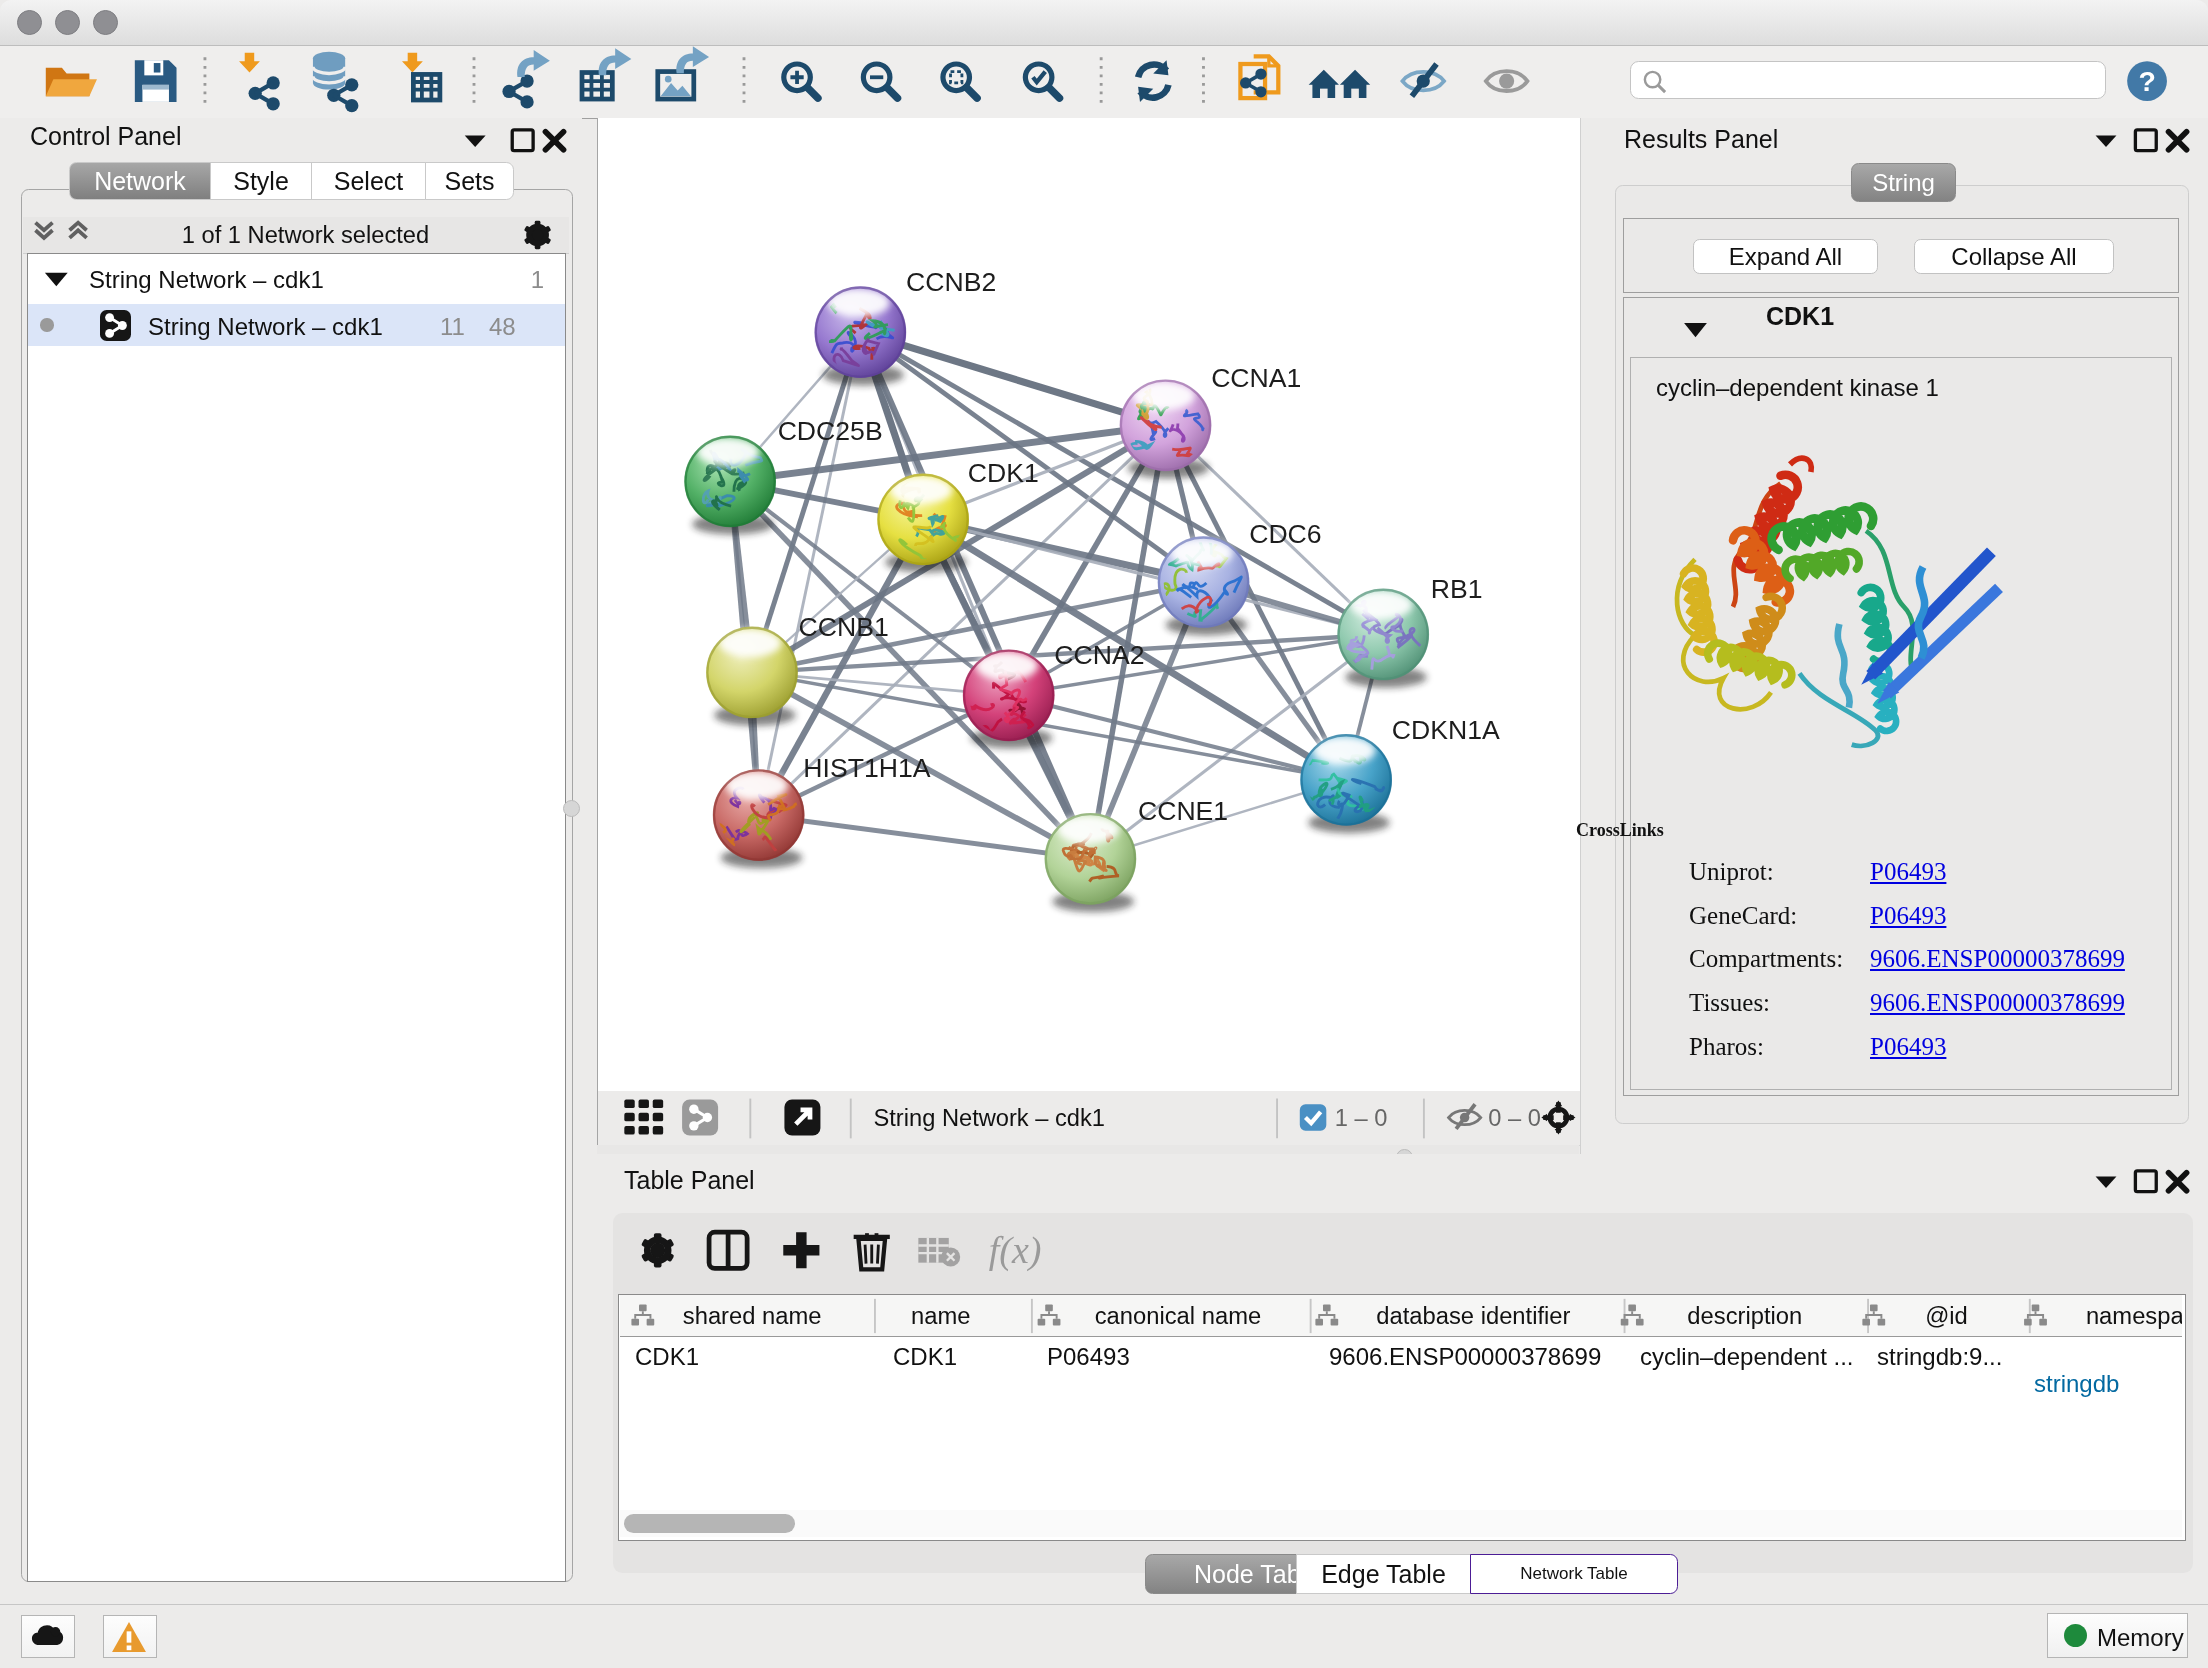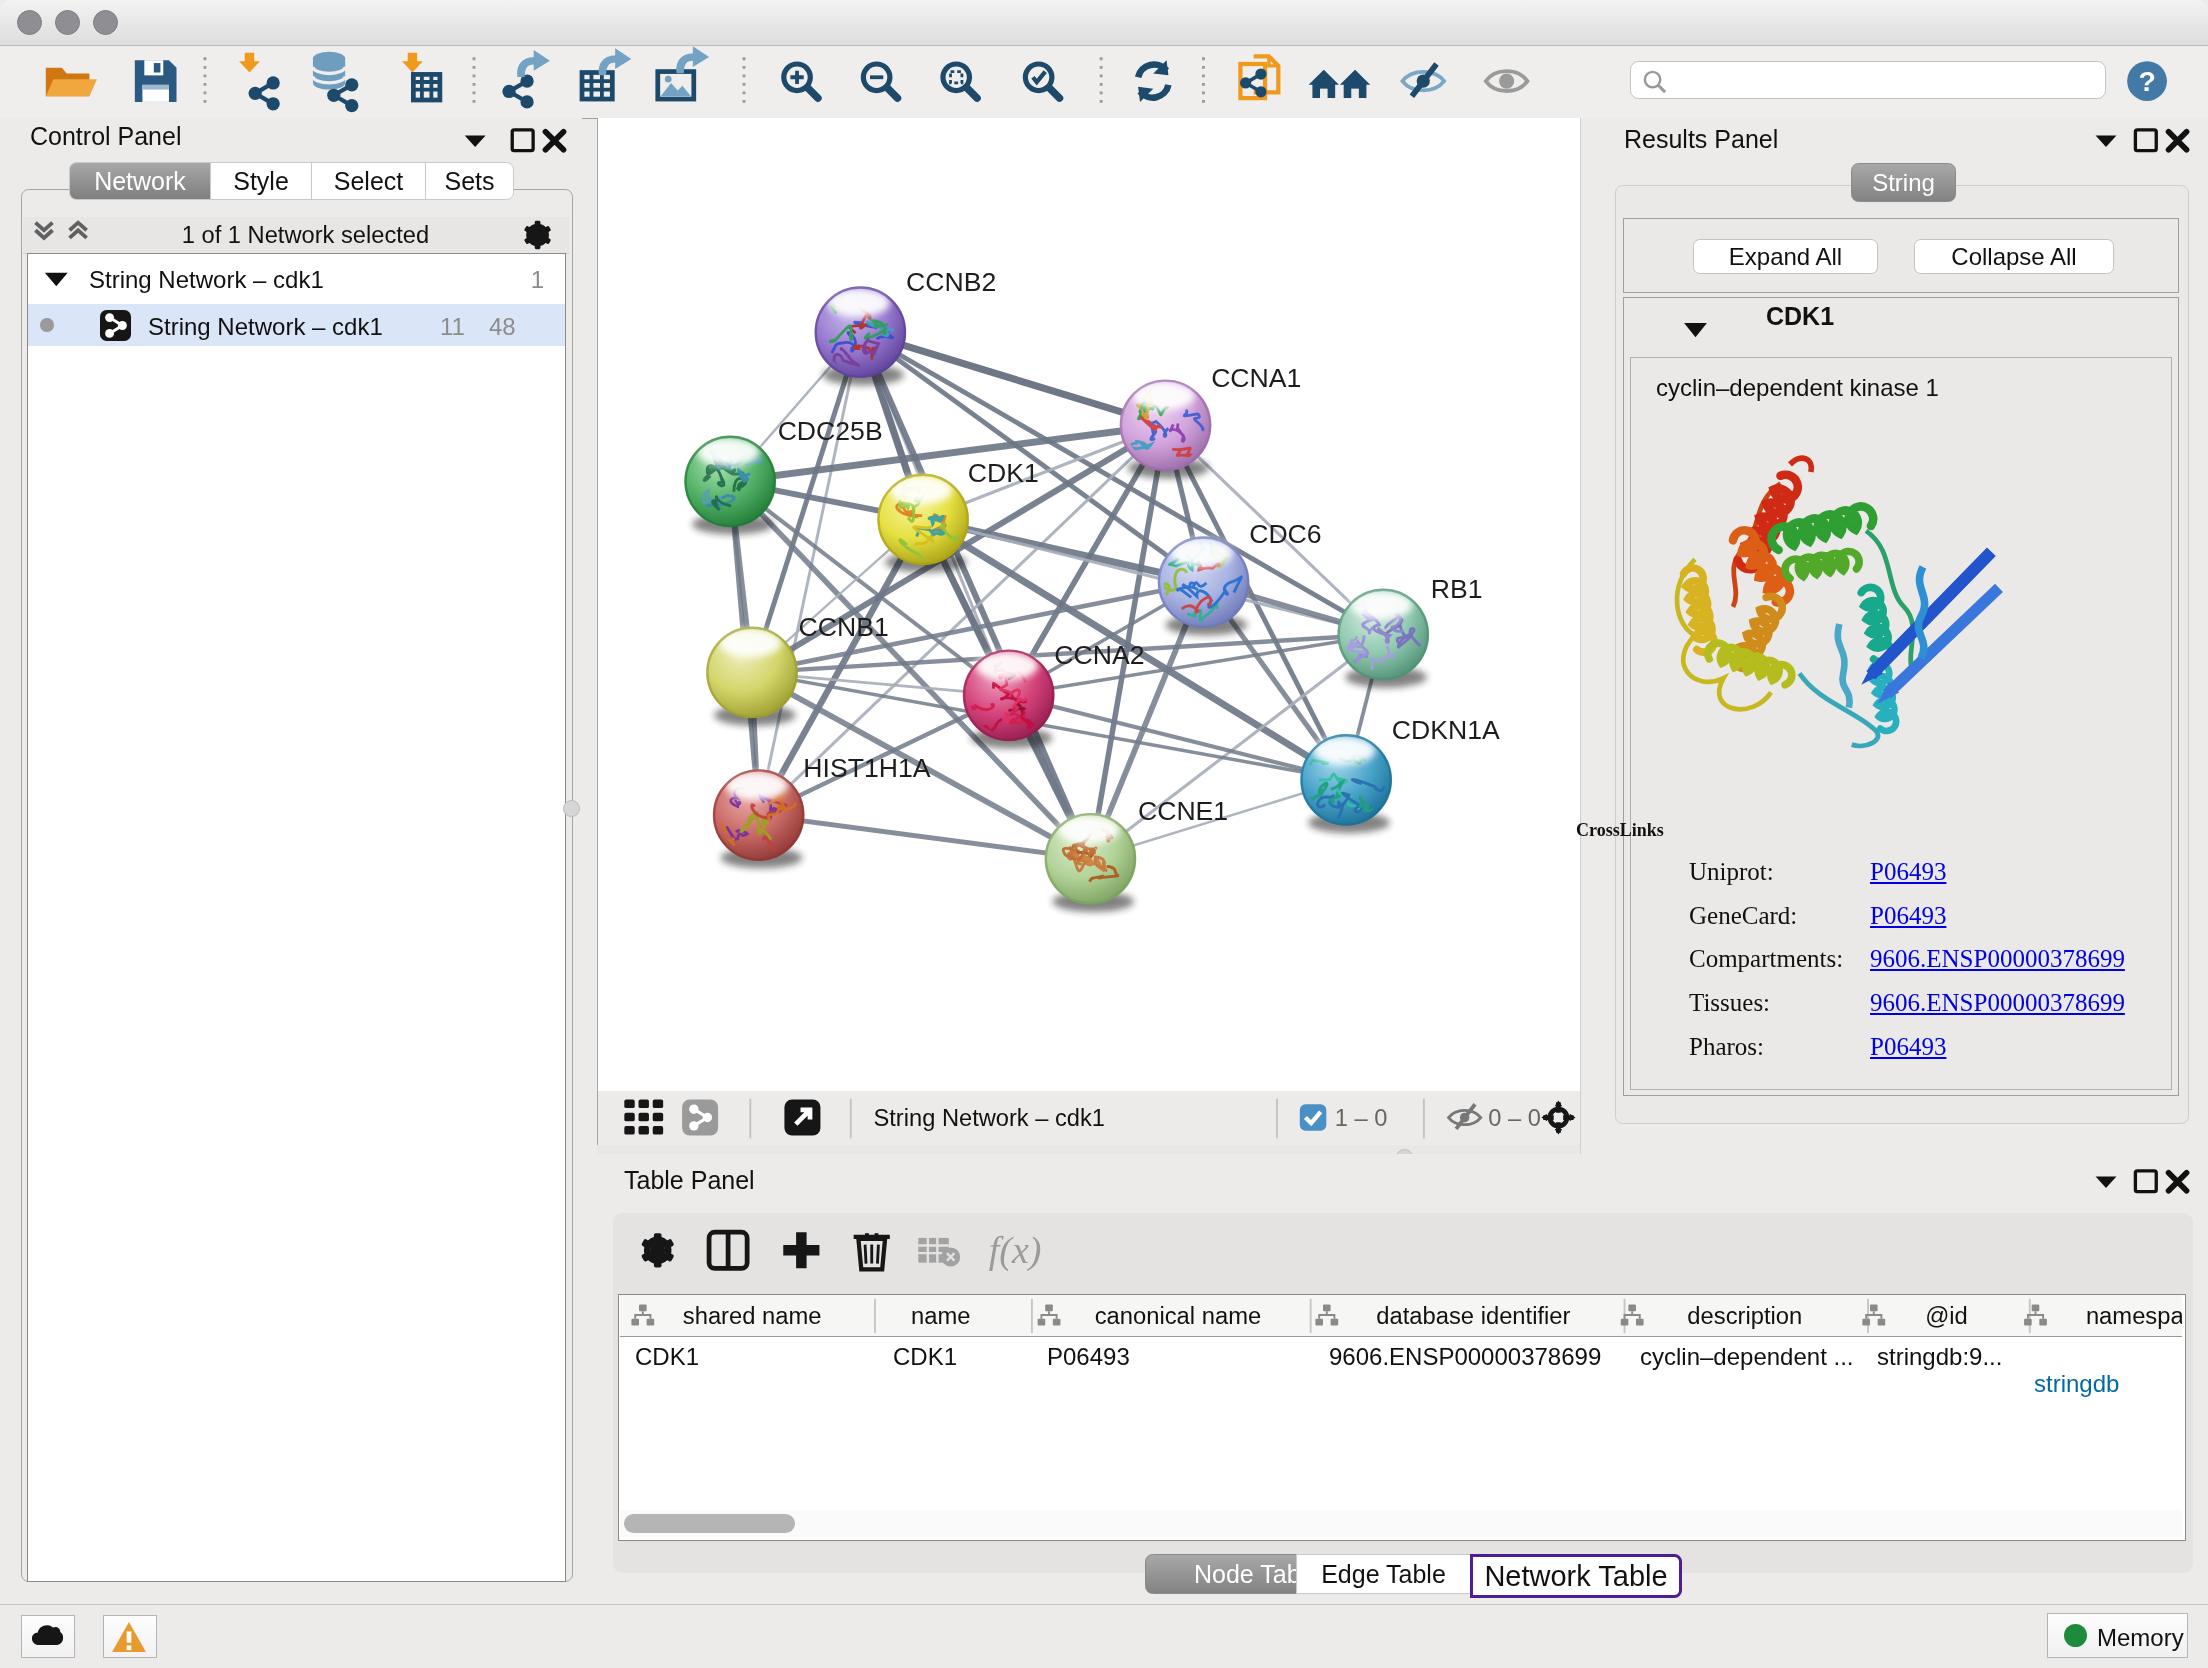--- a/index.html
+++ b/index.html
@@ -753,21 +753,21 @@
 <div class="abs" style="left:893px;top:1343px;font-size:24px;color:#111;">CDK1</div>
 <div class="abs" style="left:1047px;top:1343px;font-size:24px;color:#111;">P06493</div>
 <div class="abs" style="left:1329px;top:1343px;font-size:24px;color:#111;">9606.ENSP00000378699</div>
 <div class="abs" style="left:1640px;top:1343px;font-size:24px;color:#111;">cyclin–dependent ...</div>
 <div class="abs" style="left:1877px;top:1343px;font-size:24px;color:#111;">stringdb:9...</div>
 <div class="abs" style="left:2034px;top:1343px;font-size:24px;color:#0369a1;margin-top:27px;">stringdb</div>
 <div class="abs" style="left:620px;top:1510px;width:1562px;height:27px;background:#fafafa;"></div>
 <div class="abs" style="left:624px;top:1514px;width:171px;height:19px;background:#b5b5b5;border-radius:9.5px;"></div>
 <div class="abs" style="left:1121px;top:1554px;width:174px;height:38px;background:linear-gradient(#a8a8a8,#838383);border:1px solid #8a8a8a;border-radius:7.6px 0 0 7.6px;color:#fff;font-size:25px;text-align:right;line-height:38px;margin-left:24px;">Node Table</div>
 <div class="abs" style="left:1296px;top:1554px;width:173px;height:38px;background:#fff;border:1px solid #c9c9c9;color:#111;font-size:25px;text-align:center;line-height:38px;">Edge Table</div>
-<div class="abs" style="left:1470px;top:1554px;width:206px;height:38px;background:#fff;border:3px solid #4c1d95;border-radius:0 7.6px 7.6px 0;color:#111;font-size:29px;text-align:center;line-height:38px;">Network Table</div>
+<div class="abs" style="left:1470px;top:1554px;width:206px;height:38px;background:#fff;border:1px solid #4c1d95;border-radius:0 7.6px 7.6px 0;color:#111;font-size:17px;text-align:center;line-height:38px;">Network Table</div>
 
 <div class="abs" id="statusbar"></div>
 <div class="abs" style="left:21px;top:1615px;width:52px;height:41px;background:linear-gradient(#fdfdfd,#f2f2f2);border:1.9px solid #b5b5b5;"></div>
 <svg class="abs" style="left:31px;top:1624px" width="34" height="25" viewBox="0 0 36 26">
 <path d="M9 22 C3 22 1 18 1 15 C1 11 4 9 7 9 C8 4 12 1 17 1 C21 1 24 3 26 7 C31 7 34 10 34 14 C34 19 31 22 26 22 Z" fill="#161616"></path>
 <circle cx="26" cy="8" r="5" fill="#161616"></circle>
 </svg>
 <div class="abs" style="left:103px;top:1615px;width:52px;height:41px;background:linear-gradient(#fdfdfd,#f2f2f2);border:1.9px solid #b5b5b5;"></div>
 <svg class="abs" style="left:111px;top:1621px" width="36" height="32" viewBox="0 0 38 34">
 <path d="M19 1 L37 33 L1 33 Z" fill="#e89a2e"></path>

